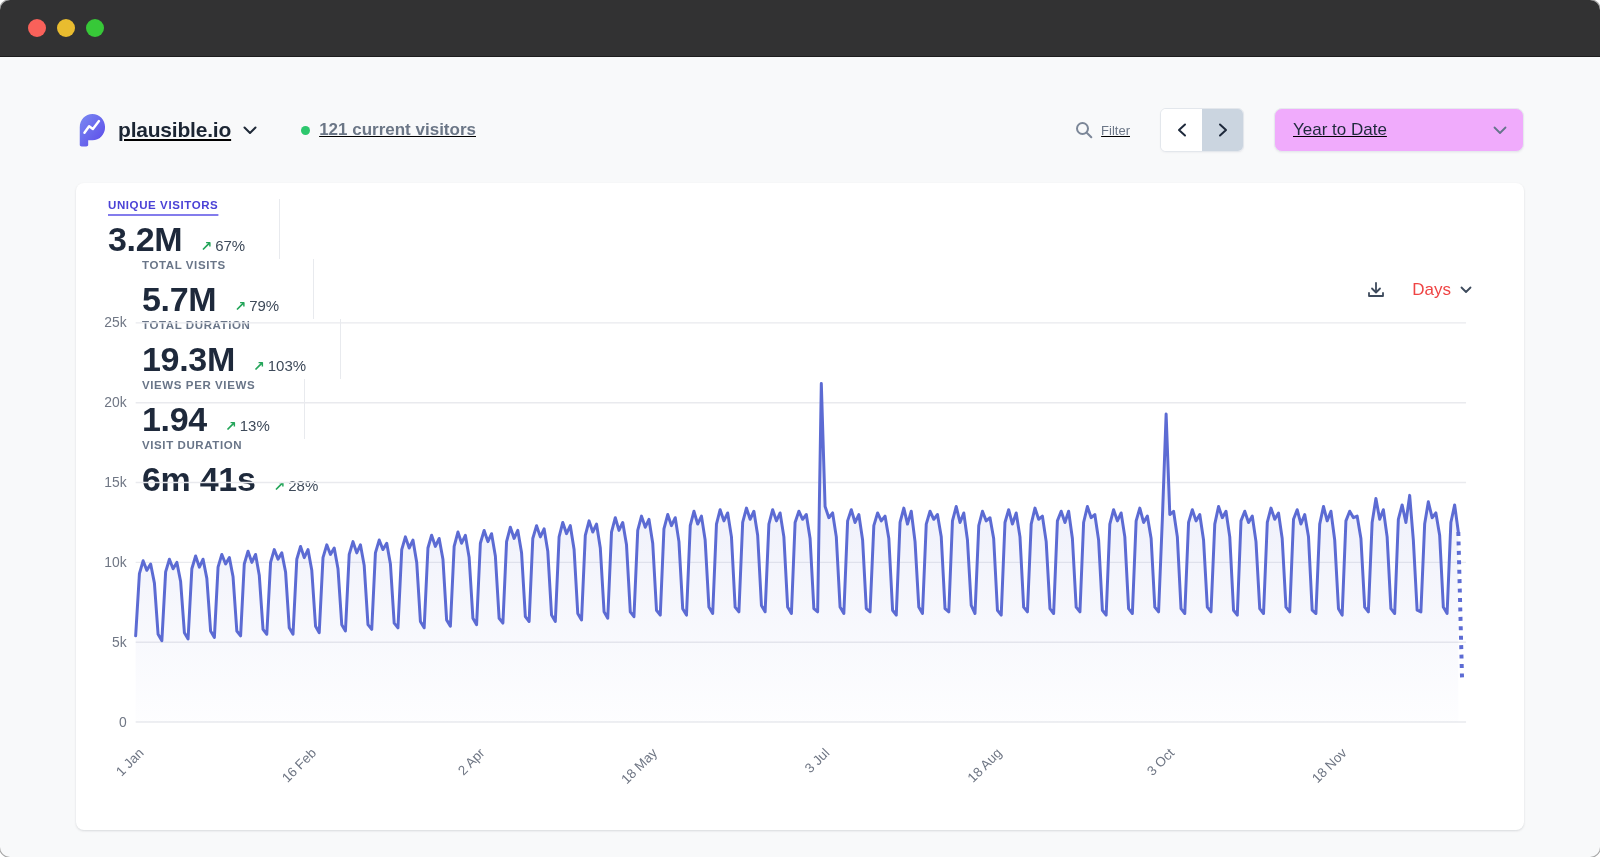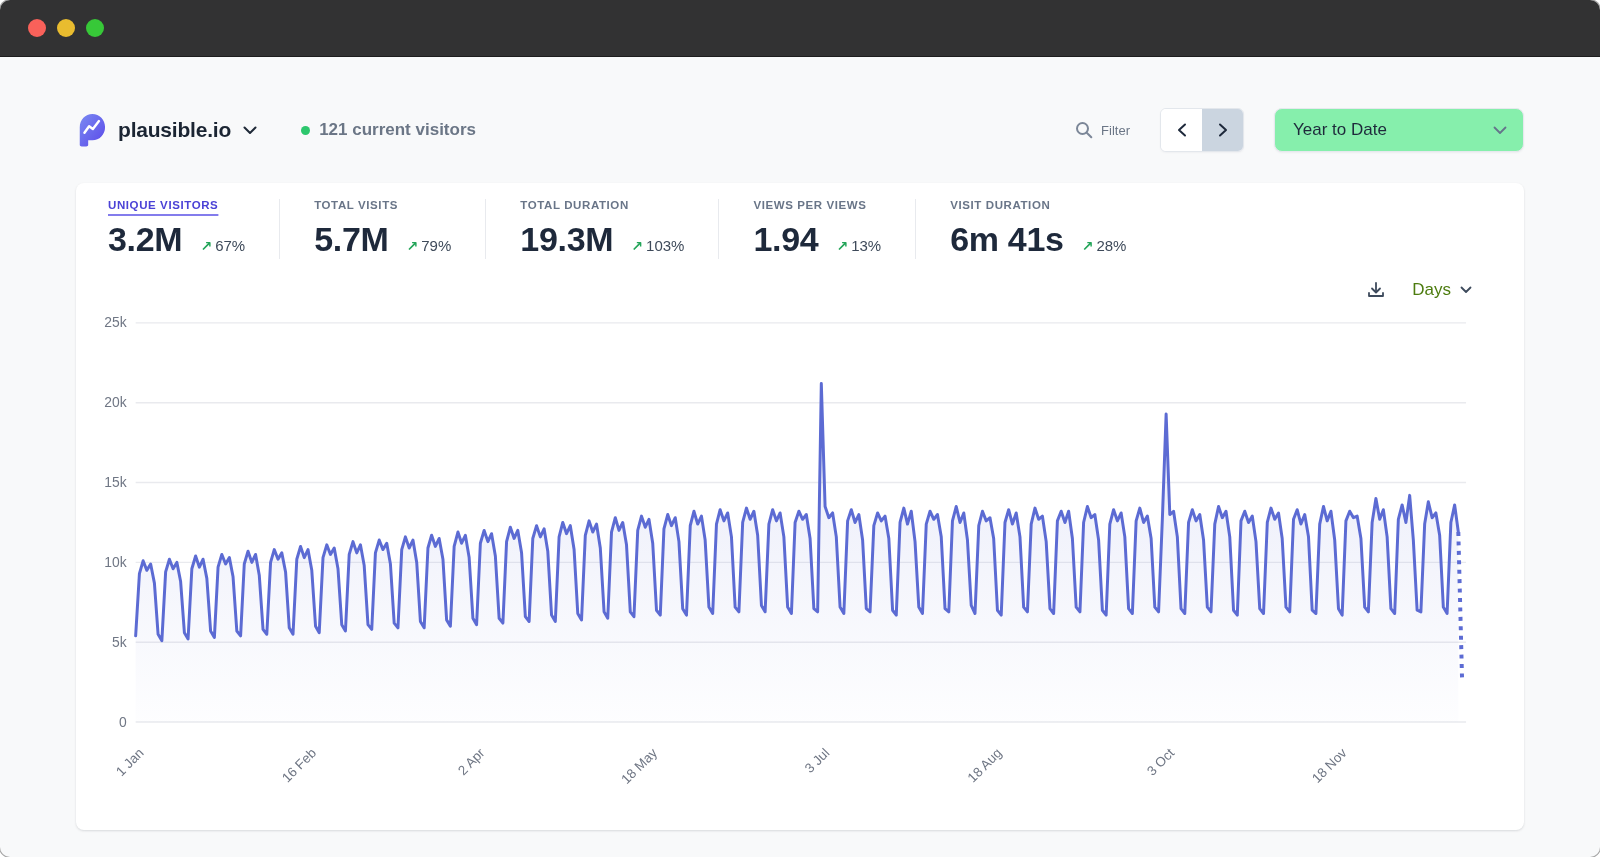--- a/index.html
+++ b/index.html
@@ -11,55 +11,55 @@
   
   .titlebar{height:57px;background:#323233;display:flex;align-items:center;padding-left:28px;
             border-bottom:1px solid #1d1d1e;}
   .traffic{display:flex;gap:11px;}
   .light{width:18px;height:18px;border-radius:50%;}
   .light.red{background:#f9615a;}
   .light.yellow{background:#e9bc2f;}
   .light.green{background:#37c838;}
 
   
-  .header-row{display:flex;align-items:center;justify-content:space-between;margin:48px 76px 0 76px;height:50px;}
+  .header-row{display:flex;align-items:center;justify-content:space-between;margin:48px 76px 0 76px;height:50px;text-decoration:underline;}
   .header-left{display:flex;align-items:center;}
   .site-selector{display:flex;align-items:center;gap:12px;cursor:pointer;}
   .site-name{font-size:21px;font-weight:700;color:#1b2533;letter-spacing:-0.2px;}
   .visitors{display:flex;align-items:center;gap:9px;margin-left:44px;}
   .green-dot{width:9px;height:9px;border-radius:50%;background:#2dc76d;}
   .visitors-text{font-size:17px;font-weight:600;color:#6b7686;}
   .header-right{display:flex;align-items:center;gap:30px;}
   .filter-btn{display:flex;align-items:center;gap:8px;color:#6b7686;font-size:13px;cursor:pointer;}
   .nav-arrows{display:flex;height:44px;border:1px solid #e3e7ec;border-radius:6px;overflow:hidden;
               background:#fff;box-shadow:0 1px 2px rgba(16,24,40,.04);}
   .nav-btn{width:41px;display:flex;align-items:center;justify-content:center;cursor:pointer;background:#fff;}
   .nav-btn.next{background:#cbd5e0;}
-  .date-picker{width:250px;height:44px;background:#86efac;border:1px solid #e6e9ee;border-radius:8px;
+  .date-picker{width:250px;height:44px;background:#f0abfc;border:1px solid #e6e9ee;border-radius:8px;
                display:flex;align-items:center;justify-content:space-between;padding:0 16px 0 18px;
                font-size:17px;font-weight:500;color:#1e293b;cursor:pointer;box-shadow:0 1px 2px rgba(16,24,40,.05);}
 
   
   .card{margin:28px 76px 0 76px;height:647px;background:#fff;border-radius:8px;
         box-shadow:0 1px 2px rgba(16,24,40,.06),0 1px 3px rgba(16,24,40,.08);overflow:hidden;}
 
-  .stats-row{display:flex;align-items:flex-start;padding:16px 0 0 32px;height:86px;}
+  .stats-row{display:flex;align-items:flex-start;padding:16px 0 0 32px;height:86px;flex-direction:column;}
   .stat{padding:0 34px;border-right:1px solid #e8eaee;cursor:pointer;}
   .stat:first-child{padding-left:0;}
   .stat:last-child{border-right:none;}
   .stat-label{font-size:11.5px;font-weight:700;letter-spacing:0.6px;color:#697588;white-space:nowrap;}
   .stat.active .stat-label{color:#4b42d6;text-decoration:underline;text-decoration-color:#837cec;
                            text-decoration-thickness:2px;text-underline-offset:5px;}
   .stat-value-row{display:flex;align-items:baseline;gap:18px;margin-top:9px;}
   .stat-value{font-size:34px;font-weight:700;color:#1e293b;letter-spacing:-0.3px;white-space:nowrap;}
   .stat-change{font-size:15px;font-weight:500;color:#3e4a5a;white-space:nowrap;text-align:center;}
   .arrow{font-size:14px;font-weight:700;color:#23a559;margin-right:3px;}
 
   .chart-controls{display:flex;justify-content:flex-end;gap:26px;
-                  height:38px;padding-right:52px;margin-top:2px;color:#4d7c0f;}
+                  height:38px;padding-right:52px;margin-top:2px;color:#ef4444;}
   .interval-picker{display:flex;align-items:center;gap:9px;font-size:17px;font-weight:500;cursor:pointer;}
   .dl{cursor:pointer;display:flex;align-items:center;}
 
   .chart-wrap{padding:2px 48px 0 10px;}
   .chart-wrap svg{display:block;width:100%;height:auto;}
 </style>
 </head>
 <body>
 
 <div class="window">

